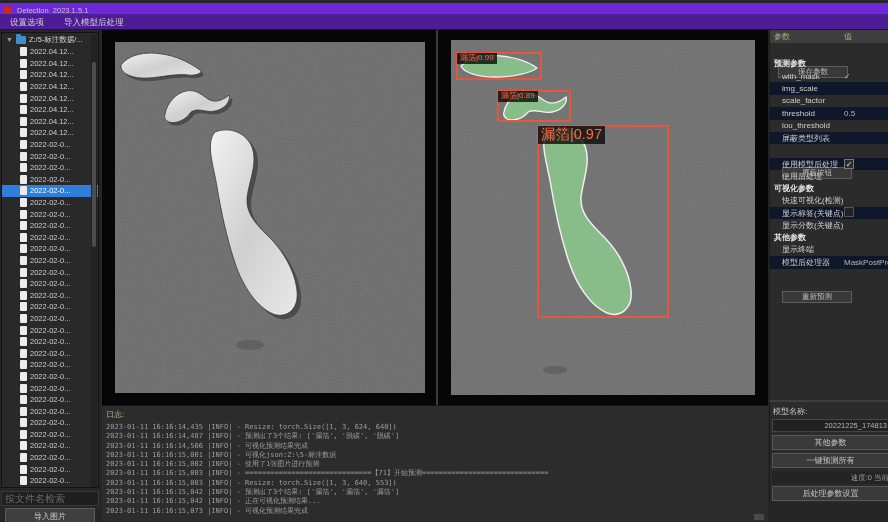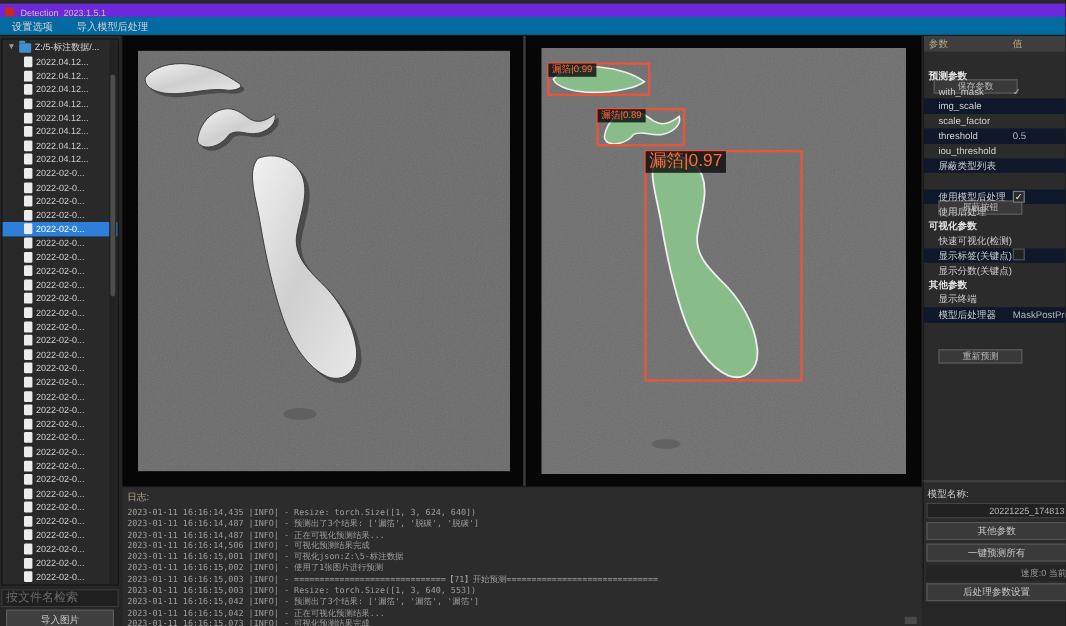--- a/index.html
+++ b/index.html
@@ -5,21 +5,21 @@
   * { margin:0; padding:0; box-sizing:border-box; }
   html,body { width:888px; height:522px; overflow:hidden; }
   body { position:relative; background:#262626; font-family:"Liberation Sans", sans-serif; color:#cfcfcf; }
 
   
   #titlebar { position:absolute; left:0; top:3px; width:888px; height:14px; background:#6d28d9; display:flex; align-items:center; padding-left:4px; }
   #app-icon { width:8px; height:8px; background:#c8281e; border-radius:2px 4px 2px 2px; margin-right:5px; }
   #title-text { font-size:7.5px; color:#c4c4c4; }
 
   
-  #menubar { position:absolute; left:0; top:14px; width:888px; height:16px; background:#0369a1; border-bottom:1px solid #1c1c1c; display:flex; align-items:center; }
+  #menubar { position:absolute; left:0; top:14px; width:888px; height:16px; background:#4c1d95; border-bottom:1px solid #1c1c1c; display:flex; align-items:center; }
   .menu-item { font-size:8.5px; color:#d2d2d2; padding:0 10px; height:16px; line-height:16px; }
 
   
   #sidebar { position:absolute; left:0; top:30px; width:101px; height:492px; background:#262626; }
   #file-tree { position:absolute; left:1px; top:2px; width:98px; height:456px; background:#292929; border:1px solid #141414; overflow:hidden; }
   #tree-root { display:flex; align-items:center; height:13px; padding-left:4px; }
   #tree-arrow { color:#9a9a9a; font-size:7px; margin-right:3px; }
   #folder-icon { width:10px; height:8px; background:#3f8fd0; border-radius:1px; margin-right:3px; position:relative; }
   #folder-icon:before { content:""; position:absolute; left:0; top:-2px; width:5px; height:2px; background:#3f8fd0; border-radius:1px 1px 0 0; }
   #root-label { font-size:7.5px; color:#d8d8d8; white-space:nowrap; }
@@ -307,21 +307,20 @@
     <div class="det-label" id="det-label-1">漏箔|0.89</div>
     <div class="det-label" id="det-label-2">漏箔|0.97</div>
   </div>
 </div>
 
 <div id="log">
   <div id="log-title">日志:</div>
   <div id="log-lines">
       <div class="log-line">2023-01-11 16:16:14,435 |INFO| - Resize: torch.Size([1, 3, 624, 640])</div>
       <div class="log-line">2023-01-11 16:16:14,487 |INFO| - 预测出了3个结果: ['漏箔', '脱碳', '脱碳']</div>
-      <div class="log-line">2023-01-11 16:16:14,487 |INFO| - 正在可视化预测结果...</div>
       <div class="log-line">2023-01-11 16:16:14,506 |INFO| - 可视化预测结果完成</div>
       <div class="log-line">2023-01-11 16:16:15,001 |INFO| - 可视化json:Z:\5-标注数据</div>
       <div class="log-line">2023-01-11 16:16:15,002 |INFO| - 使用了1张图片进行预测</div>
       <div class="log-line">2023-01-11 16:16:15,003 |INFO| - ==============================【71】开始预测==============================</div>
       <div class="log-line">2023-01-11 16:16:15,003 |INFO| - Resize: torch.Size([1, 3, 640, 553])</div>
       <div class="log-line">2023-01-11 16:16:15,042 |INFO| - 预测出了3个结果: ['漏箔', '漏箔', '漏箔']</div>
       <div class="log-line">2023-01-11 16:16:15,042 |INFO| - 正在可视化预测结果...</div>
       <div class="log-line">2023-01-11 16:16:15,073 |INFO| - 可视化预测结果完成</div>
     </div>
   <div id="log-hthumb"></div>

